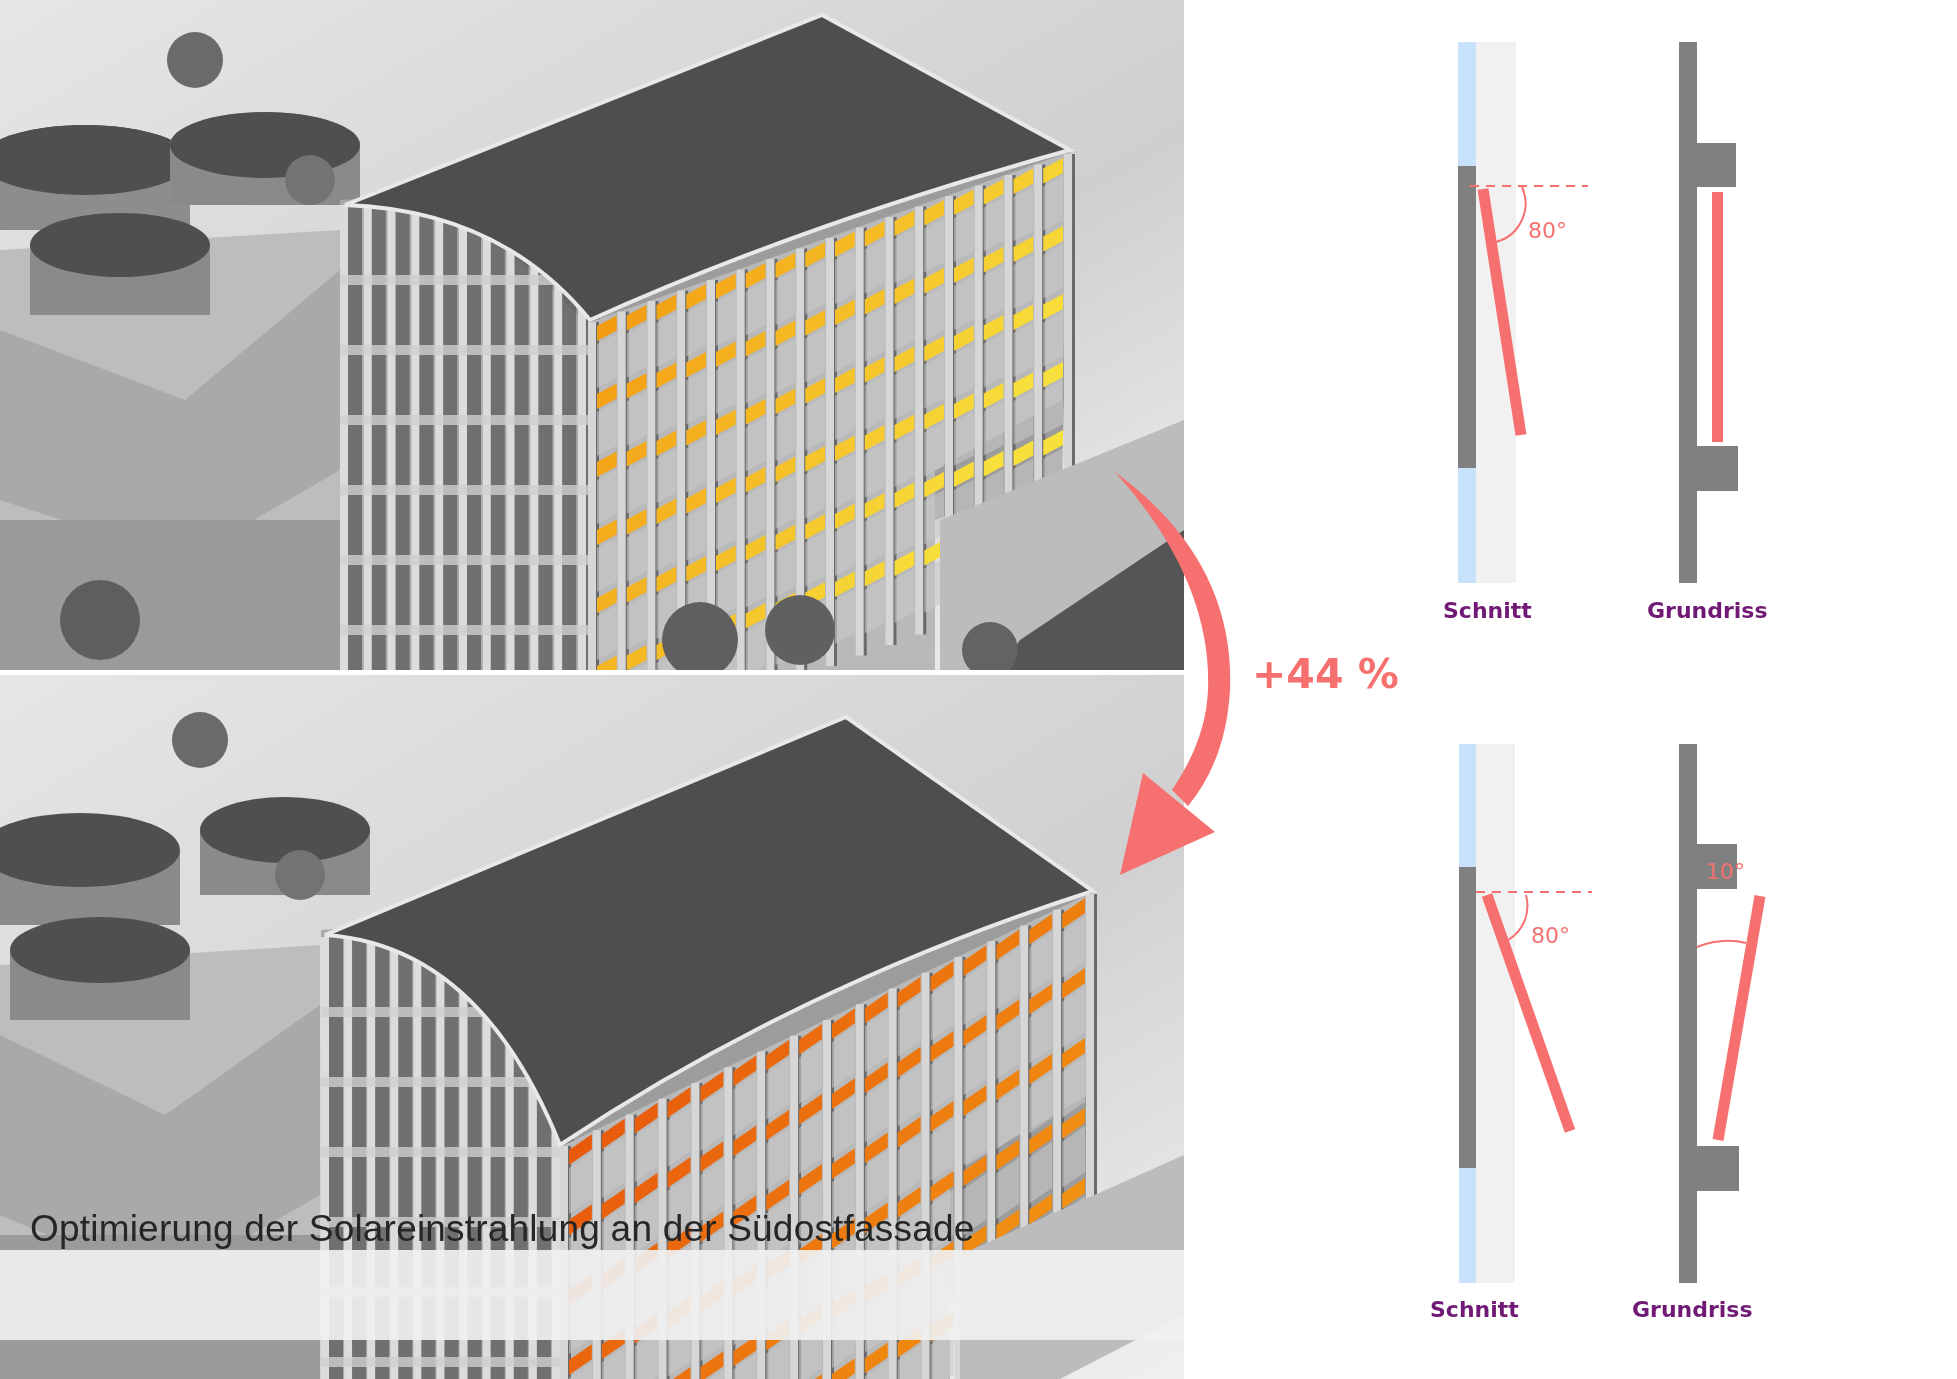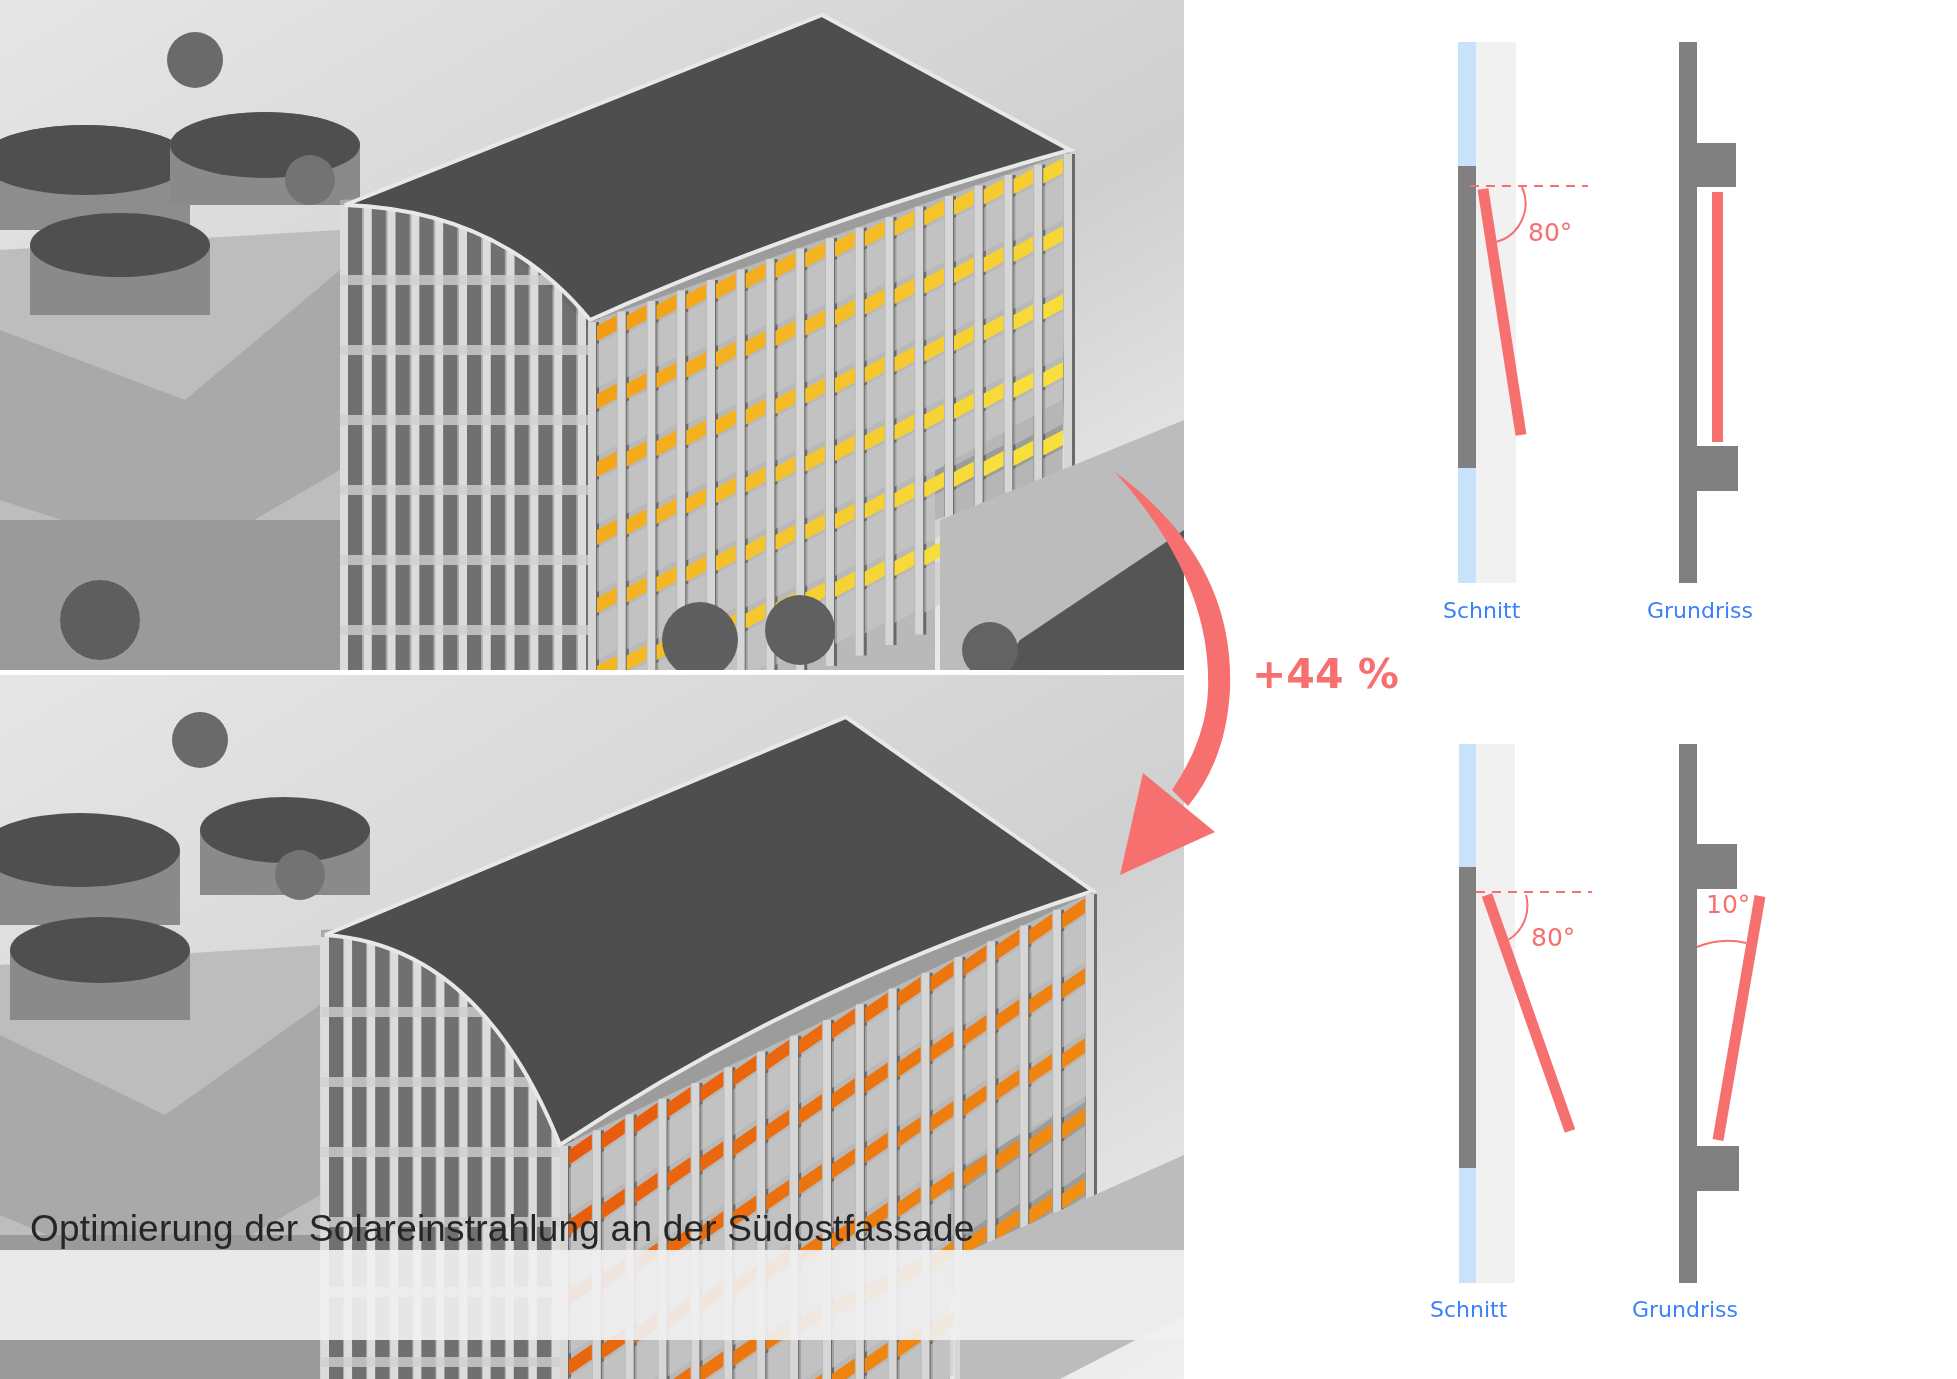--- a/index.html
+++ b/index.html
@@ -6,22 +6,22 @@
   body{width:1957px;height:1379px;position:relative;overflow:hidden;font-family:"DejaVu Sans","Liberation Sans",sans-serif;}
   .photo{position:absolute;left:0;width:1184px;overflow:hidden;background:#d9d9d9;}
   #photo-top{top:0;height:670px;}
   #photo-bottom{top:675px;height:704px;}
   .photo svg{position:absolute;left:0;top:0;}
   .caption-band{position:absolute;left:0;top:1250px;width:1184px;height:90px;background:rgba(240,240,240,0.92);}
   .caption-text{position:absolute;left:30px;top:1208px;font-size:37px;color:#262626;font-family:"Liberation Sans","DejaVu Sans",sans-serif;letter-spacing:0.2px;white-space:nowrap;}
   #arrow{position:absolute;left:0;top:0;}
   .gain{position:absolute;left:1252px;top:650px;font-size:41px;font-weight:bold;color:#f77070;font-family:"DejaVu Sans",sans-serif;white-space:nowrap;}
   #diagrams{position:absolute;left:0;top:0;}
-  .dlabel{position:absolute;font-size:22px;color:#3b82f6;font-family:"DejaVu Sans",sans-serif;white-space:nowrap;}
-  .angle{position:absolute;font-size:25px;color:#f77070;font-family:"DejaVu Sans",sans-serif;white-space:nowrap;}
+  .dlabel{position:absolute;font-size:22px;color:#701a75;font-family:"DejaVu Sans",sans-serif;white-space:nowrap;font-weight:bold;}
+  .angle{position:absolute;font-size:22px;color:#f77070;font-family:"DejaVu Sans",sans-serif;white-space:nowrap;}
 </style>
 </head>
 <body>
 
 <div id="photo-top" class="photo">
   <svg width="1184" height="670" viewBox="0 0 1184 670">
     <defs>
       <linearGradient id="skyT" x1="0" y1="0" x2="1" y2="1">
         <stop offset="0" stop-color="#e6e6e6"></stop>
           <stop offset="0.6" stop-color="#cfcfcf"></stop>
@@ -656,15 +656,15 @@
     <line x1="1760" y1="896" x2="1718" y2="1140" stroke="#f77070" stroke-width="11"></line>
     <path d="M1697,947 Q1722,937 1746,943" fill="none" stroke="#f77070" stroke-width="2"></path>
   </g>
 </svg>
 
 <div class="angle" style="left:1528px;top:218px;">80°</div>
 <div class="dlabel" style="left:1443px;top:598px;">Schnitt</div>
 <div class="dlabel" style="left:1647px;top:598px;">Grundriss</div>
 
 <div class="angle" style="left:1531px;top:923px;">80°</div>
-<div class="angle" style="left:1706px;top:890px;">10°</div>
+<div class="angle" style="left:1706px;top:859px;">10°</div>
 <div class="dlabel" style="left:1430px;top:1297px;">Schnitt</div>
 <div class="dlabel" style="left:1632px;top:1297px;">Grundriss</div>
 
 </body></html>

